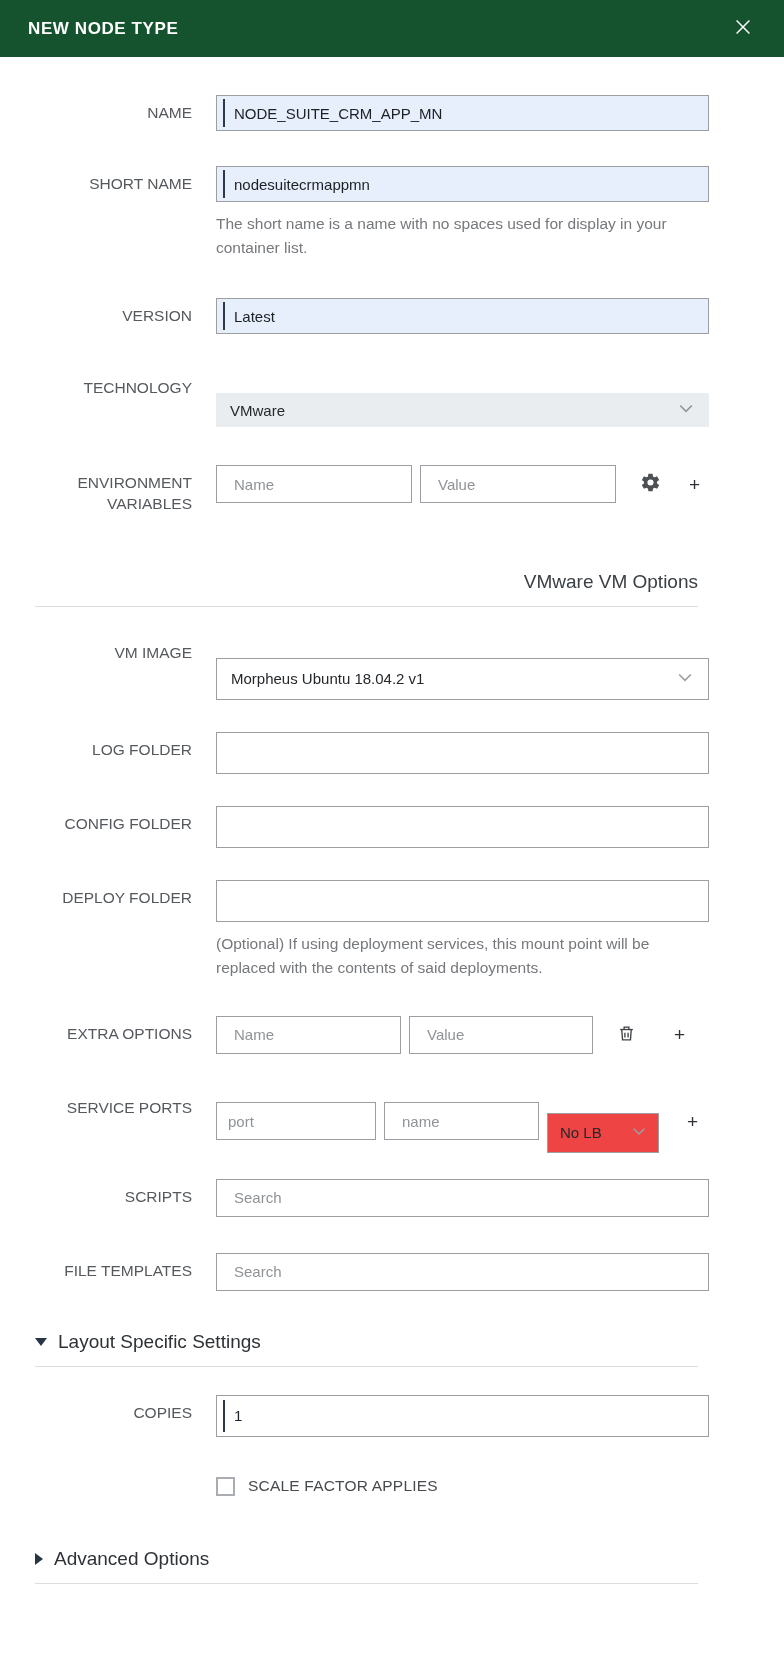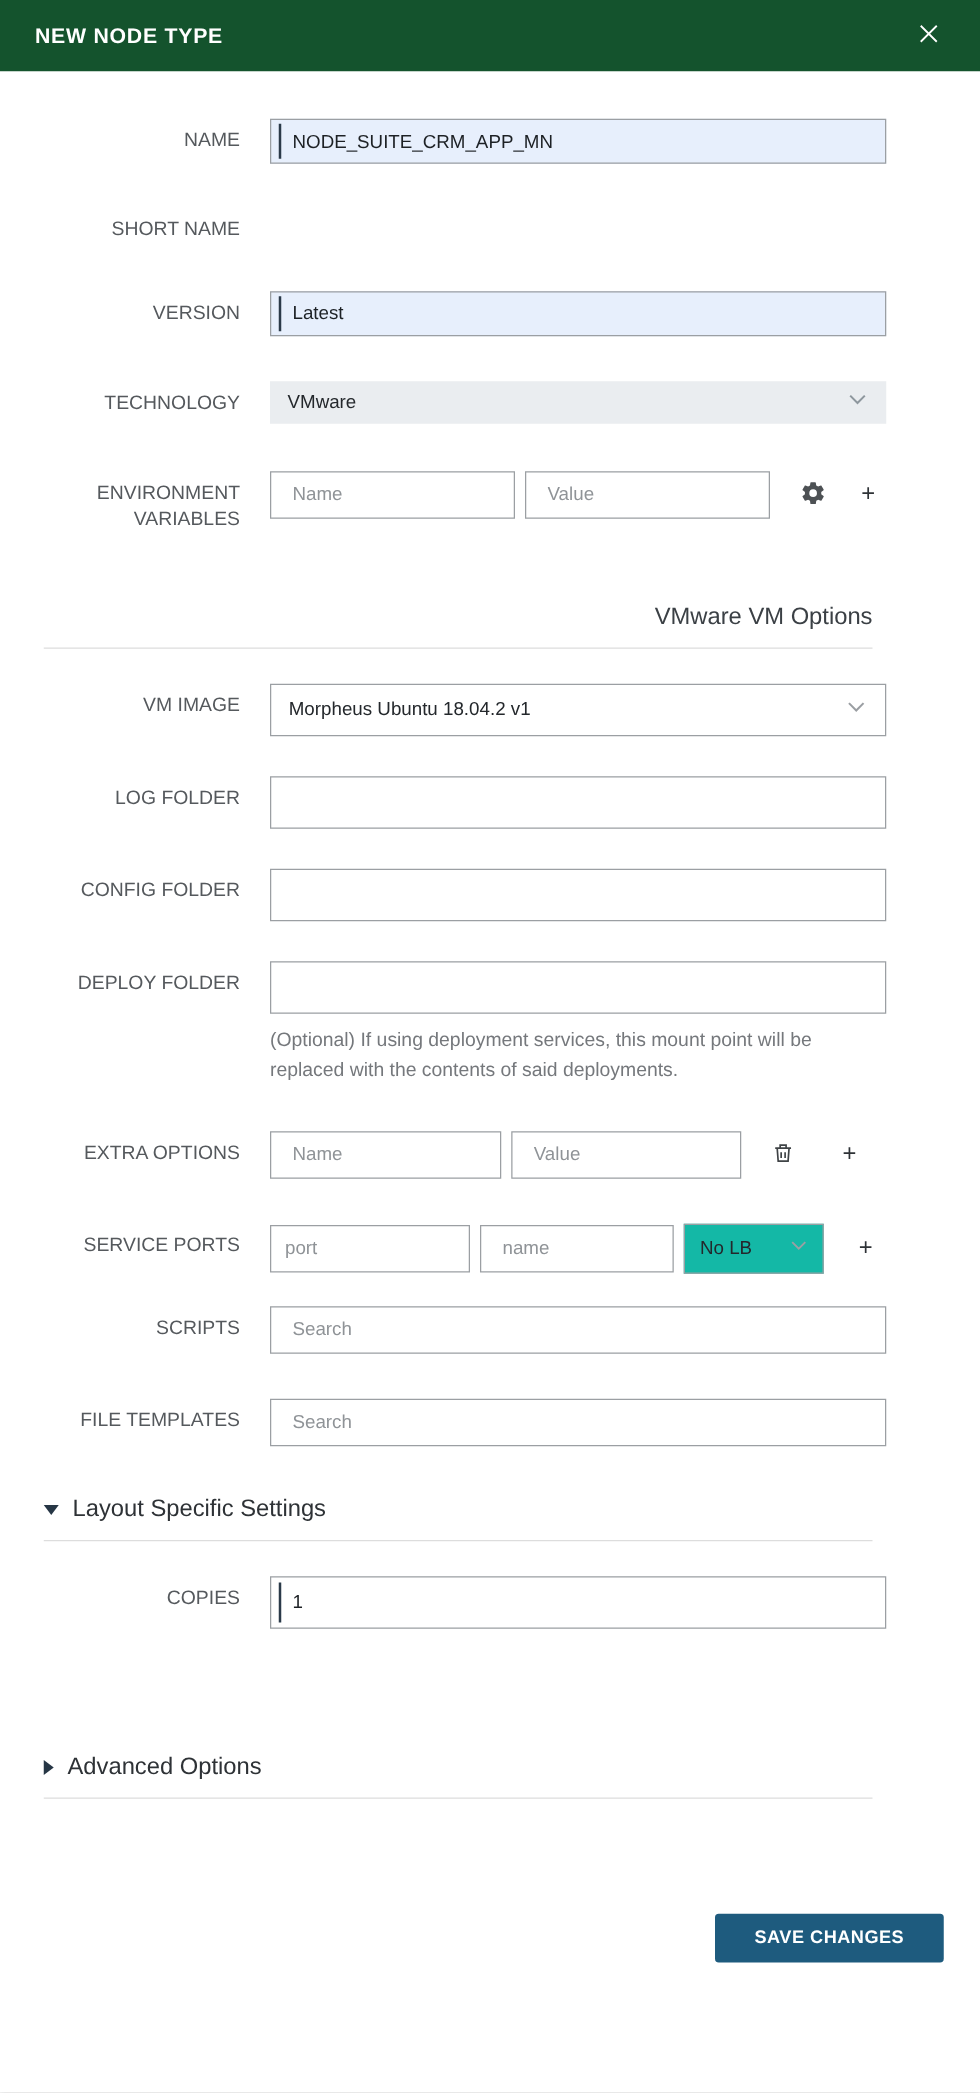--- a/index.html
+++ b/index.html
@@ -39,30 +39,30 @@
   }
   .txt::placeholder{color:#8f9397;}
   .txt.focus-blue{background:#e7effc;}
   .txt.tall{height:42px;}
   .caret{
     position:absolute;left:7px;top:4px;bottom:4px;width:2px;background:#2b3a49;
   }
   
   .select{
     display:flex;align-items:center;justify-content:space-between;
-    box-sizing:border-box;cursor:pointer;
+    box-sizing:border-box;cursor:pointer;margin-top:23px;
   }
   .select-gray{
     height:34px;background:#eaedf0;border:none;padding:0 13px 0 14px;width:100%;
   }
   .select-white{
     height:42px;background:#fff;border:1px solid #9b9fa3;padding:0 13px 0 14px;width:100%;
   }
   .select-small{
-    height:40px;background:#14b8a6;border:1px solid #9b9fa3;padding:0 10px 0 12px;width:112px;
+    height:40px;background:#ef4444;border:1px solid #9b9fa3;padding:0 10px 0 12px;width:112px;
   }
   .select-text{font-size:15px;color:#24282c;}
   
   .multi{display:flex;align-items:center;}
   .multi .txt{height:38px;}
   .icon-btn{background:none;border:none;padding:2px;cursor:pointer;display:flex;align-items:center;}
   .plus-btn{
     background:none;border:none;cursor:pointer;color:#2e3236;font-size:19px;
     line-height:1;padding:2px 4px;font-family:"Liberation Sans",sans-serif;
   }
@@ -117,20 +117,27 @@
       <div class="field">
         <div class="input-wrap">
           <input class="txt focus-blue" value="NODE_SUITE_CRM_APP_MN" style="">
           <span class="caret"></span>
         </div>
       </div>
     </div>
 
     <div class="form-row" style="margin-bottom:38px">
       <div class="form-label">SHORT NAME</div>
+      <div class="field">
+        <div class="input-wrap">
+          <input class="txt focus-blue" value="nodesuitecrmappmn" style="">
+          <span class="caret"></span>
+        </div>
+        <div class="help-text">The short name is a name with no spaces used for display in your container list.</div>
+      </div>
     </div>
 
     <div class="form-row">
       <div class="form-label">VERSION</div>
       <div class="field">
         <div class="input-wrap">
           <input class="txt focus-blue" value="Latest" style="">
           <span class="caret"></span>
         </div>
       </div>
@@ -276,20 +283,26 @@
       <div class="field">
         <div class="input-wrap">
           <input class="txt tall" value="1" style="">
           <span class="caret" style="top:5px;bottom:5px"></span>
         </div>
       </div>
     </div>
 
     <div class="form-row" style="margin-bottom:52px">
       <div class="form-label"></div>
+      <div class="field">
+        <div class="check-row">
+          <span class="checkbox"></span>
+          <span class="check-label">SCALE FACTOR APPLIES</span>
+        </div>
+      </div>
     </div>
 
     <div class="section" style="margin-bottom:0">
       <div class="collapsible">
         <span class="tri-right"></span>
         <h2 class="section-title">Advanced Options</h2>
       </div>
       <hr class="section-rule">
     </div>
 

